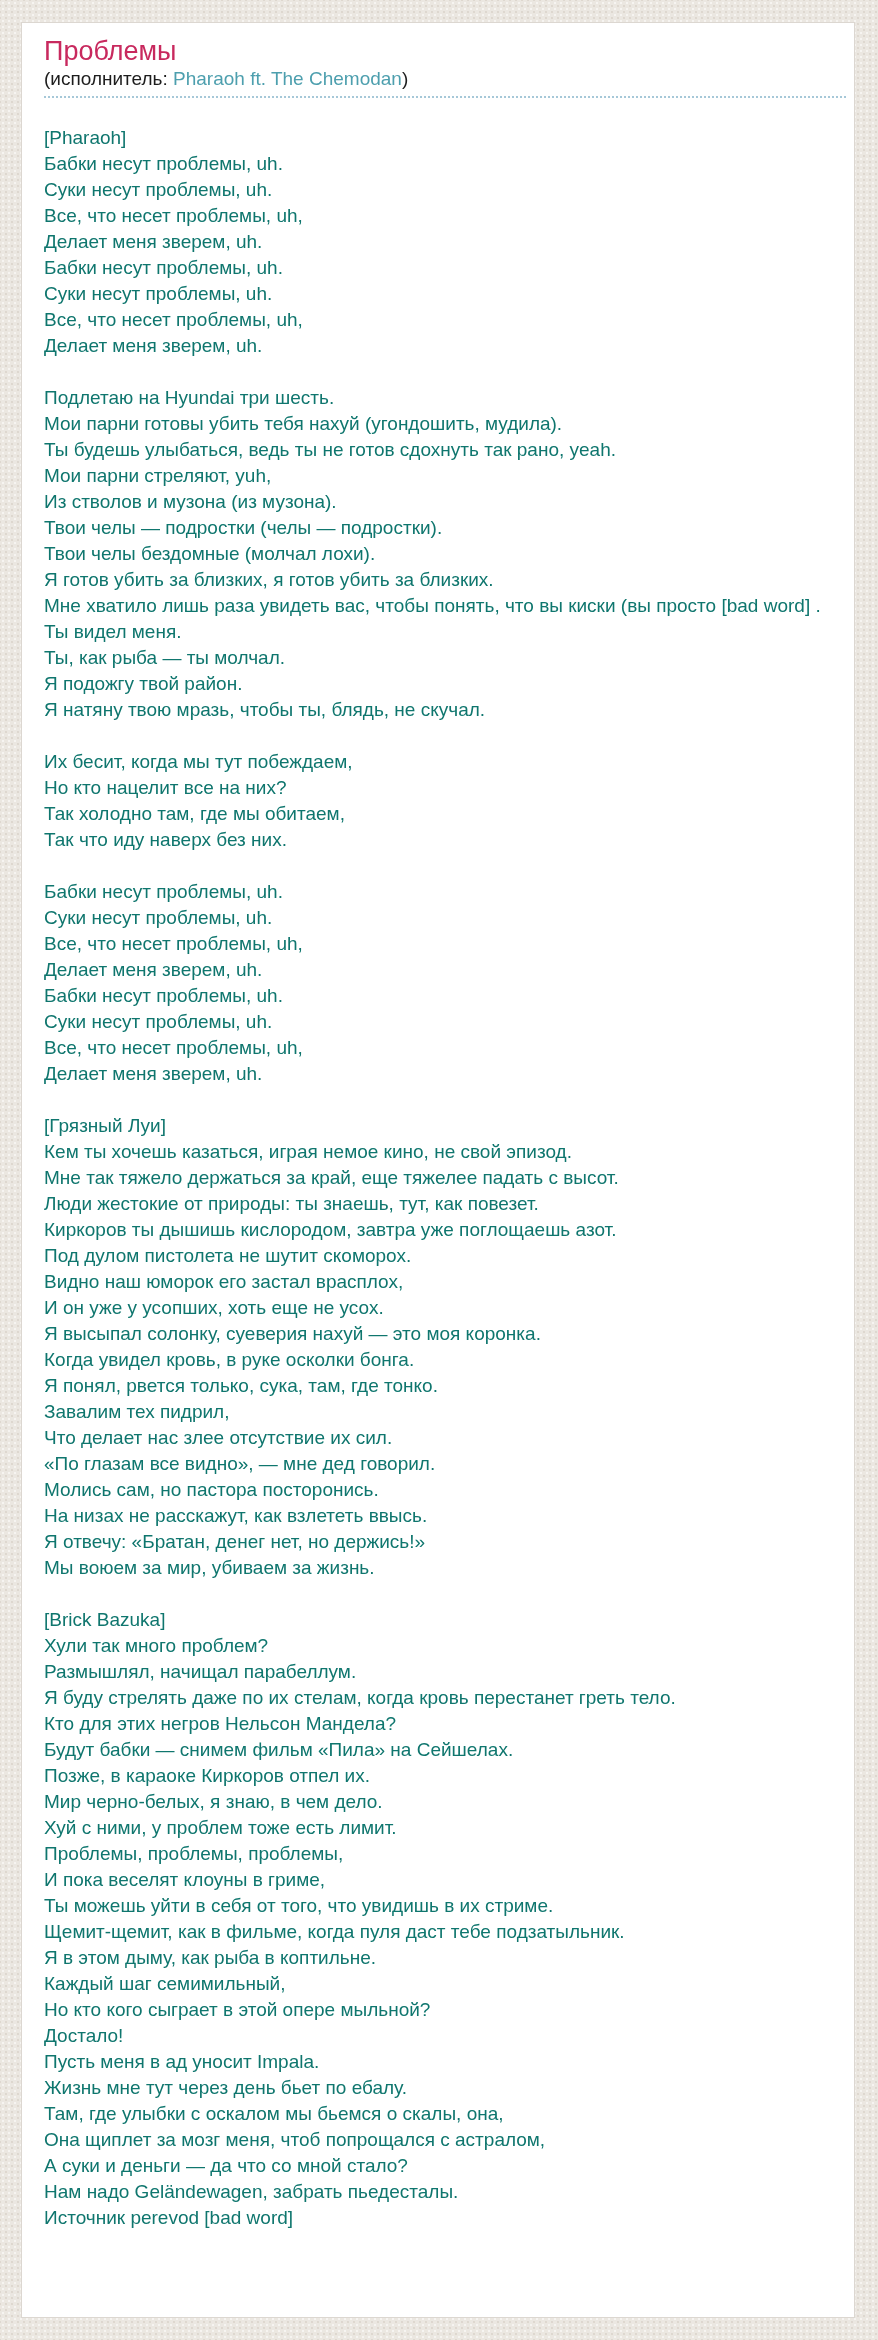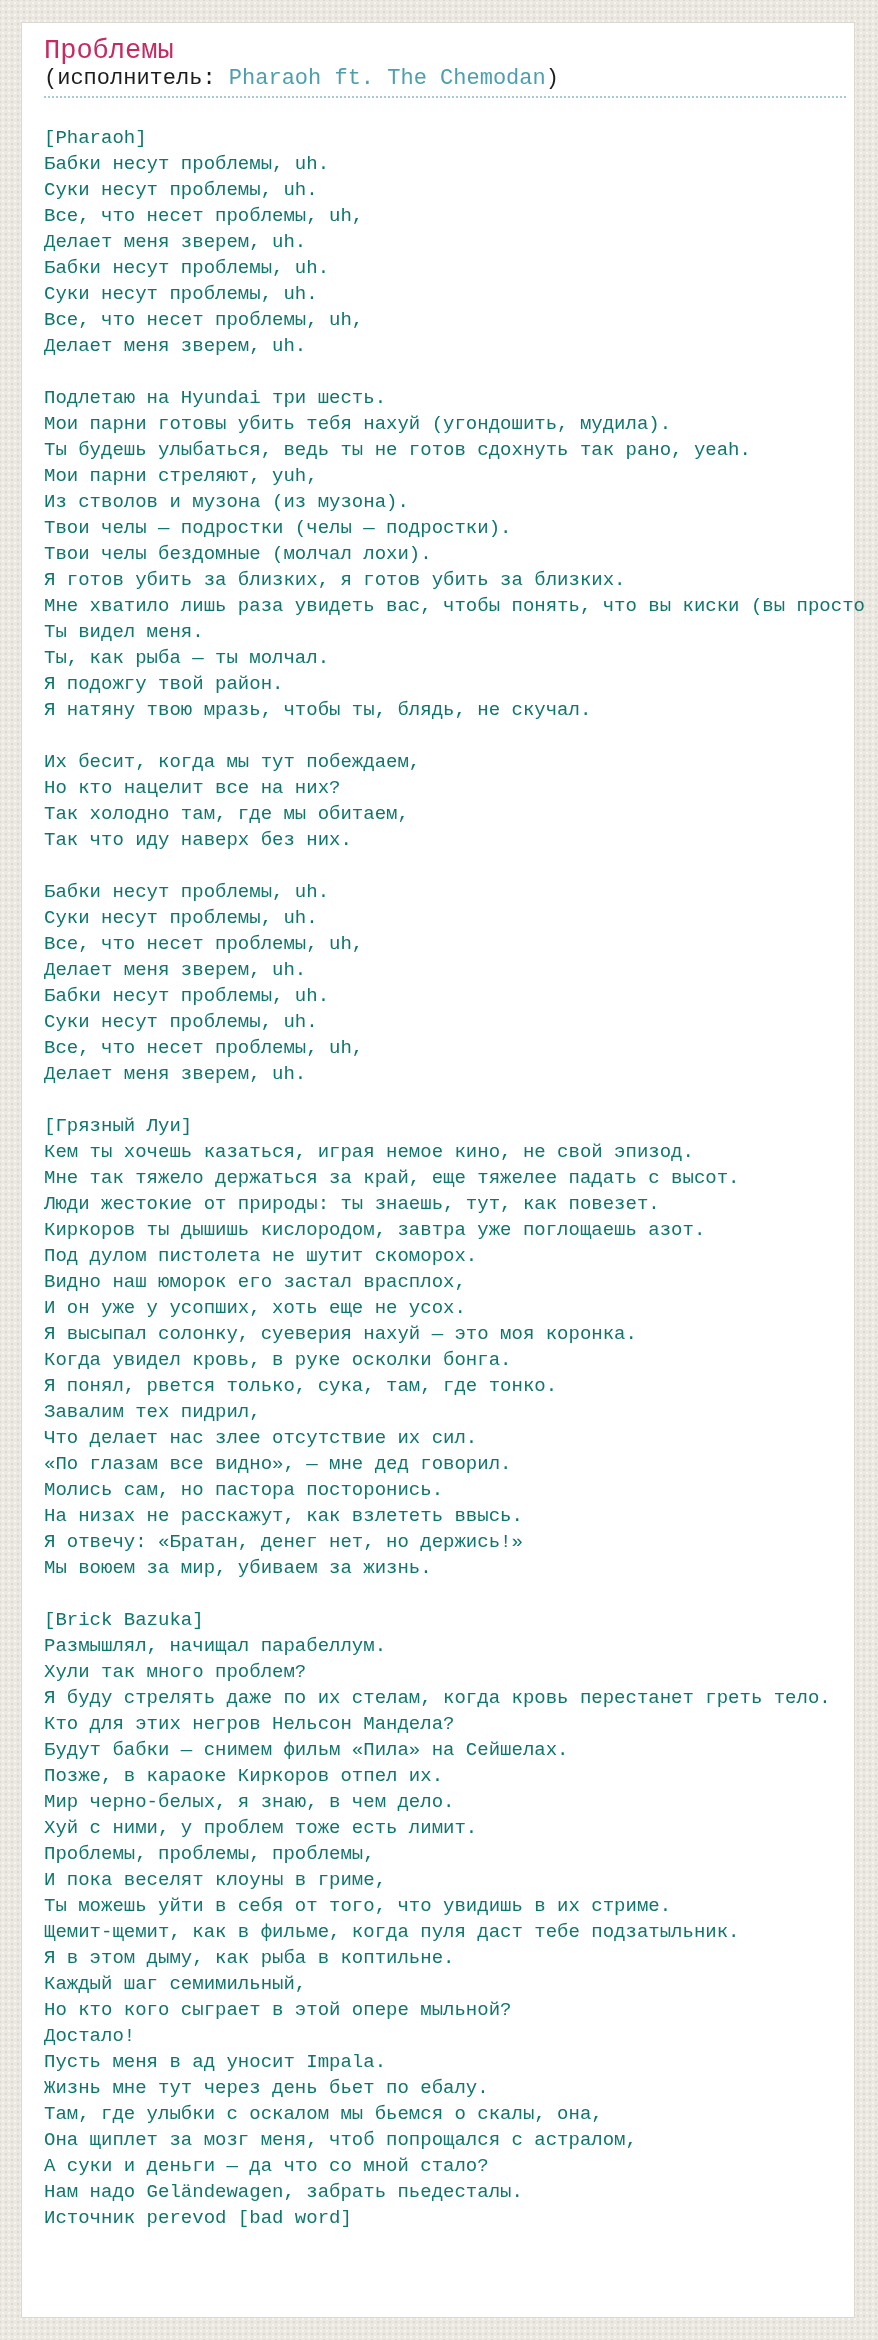--- a/index.html
+++ b/index.html
@@ -22,32 +22,31 @@
   .card {
     position: absolute;
     left: 21px;
     top: 22px;
     width: 834px;
     min-height: 2296px;
     box-sizing: border-box;
     background: #ffffff;
     border: 1px solid #dcd7d1;
     padding: 12px 8px 26px 22px;
-    font-family: Liberation Mono, monospace;
   }
   .title {
     margin: 0;
     font-size: 27px;
     line-height: 32px;
     font-weight: 400;
     color: var(--title-color, #c8295e);
   }
   .subtitle {
     margin: 2px 0 0 0;
-    font-size: 22px;
+    font-size: 19px;
     line-height: 20px;
     color: #1d1d1d;
     padding-bottom: 7px;
     border-bottom: 2px dotted var(--separator-color, #a6c8d8);
   }
   .artist-link {
     color: var(--link-color, #4d9fae);
     text-decoration: none;
     cursor: pointer;
   }
@@ -131,22 +130,22 @@
         <div class="line">Завалим тех пидрил,</div>
         <div class="line">Что делает нас злее отсутствие их сил.</div>
         <div class="line">«По глазам все видно», — мне дед говорил.</div>
         <div class="line">Молись сам, но пастора посторонись.</div>
         <div class="line">На низах не расскажут, как взлететь ввысь.</div>
         <div class="line">Я отвечу: «Братан, денег нет, но держись!»</div>
         <div class="line">Мы воюем за мир, убиваем за жизнь.</div>
       </div>
       <div class="stanza">
         <div class="line">[Brick Bazuka]</div>
+        <div class="line">Хули так много проблем?</div>
         <div class="line">Размышлял, начищал парабеллум.</div>
-        <div class="line">Хули так много проблем?</div>
         <div class="line">Я буду стрелять даже по их стелам, когда кровь перестанет греть тело.</div>
         <div class="line">Кто для этих негров Нельсон Мандела?</div>
         <div class="line">Будут бабки — снимем фильм «Пила» на Сейшелах.</div>
         <div class="line">Позже, в караоке Киркоров отпел их.</div>
         <div class="line">Мир черно-белых, я знаю, в чем дело.</div>
         <div class="line">Хуй с ними, у проблем тоже есть лимит.</div>
         <div class="line">Проблемы, проблемы, проблемы,</div>
         <div class="line">И пока веселят клоуны в гриме,</div>
         <div class="line">Ты можешь уйти в себя от того, что увидишь в их стриме.</div>
         <div class="line">Щемит-щемит, как в фильме, когда пуля даст тебе подзатыльник.</div>

